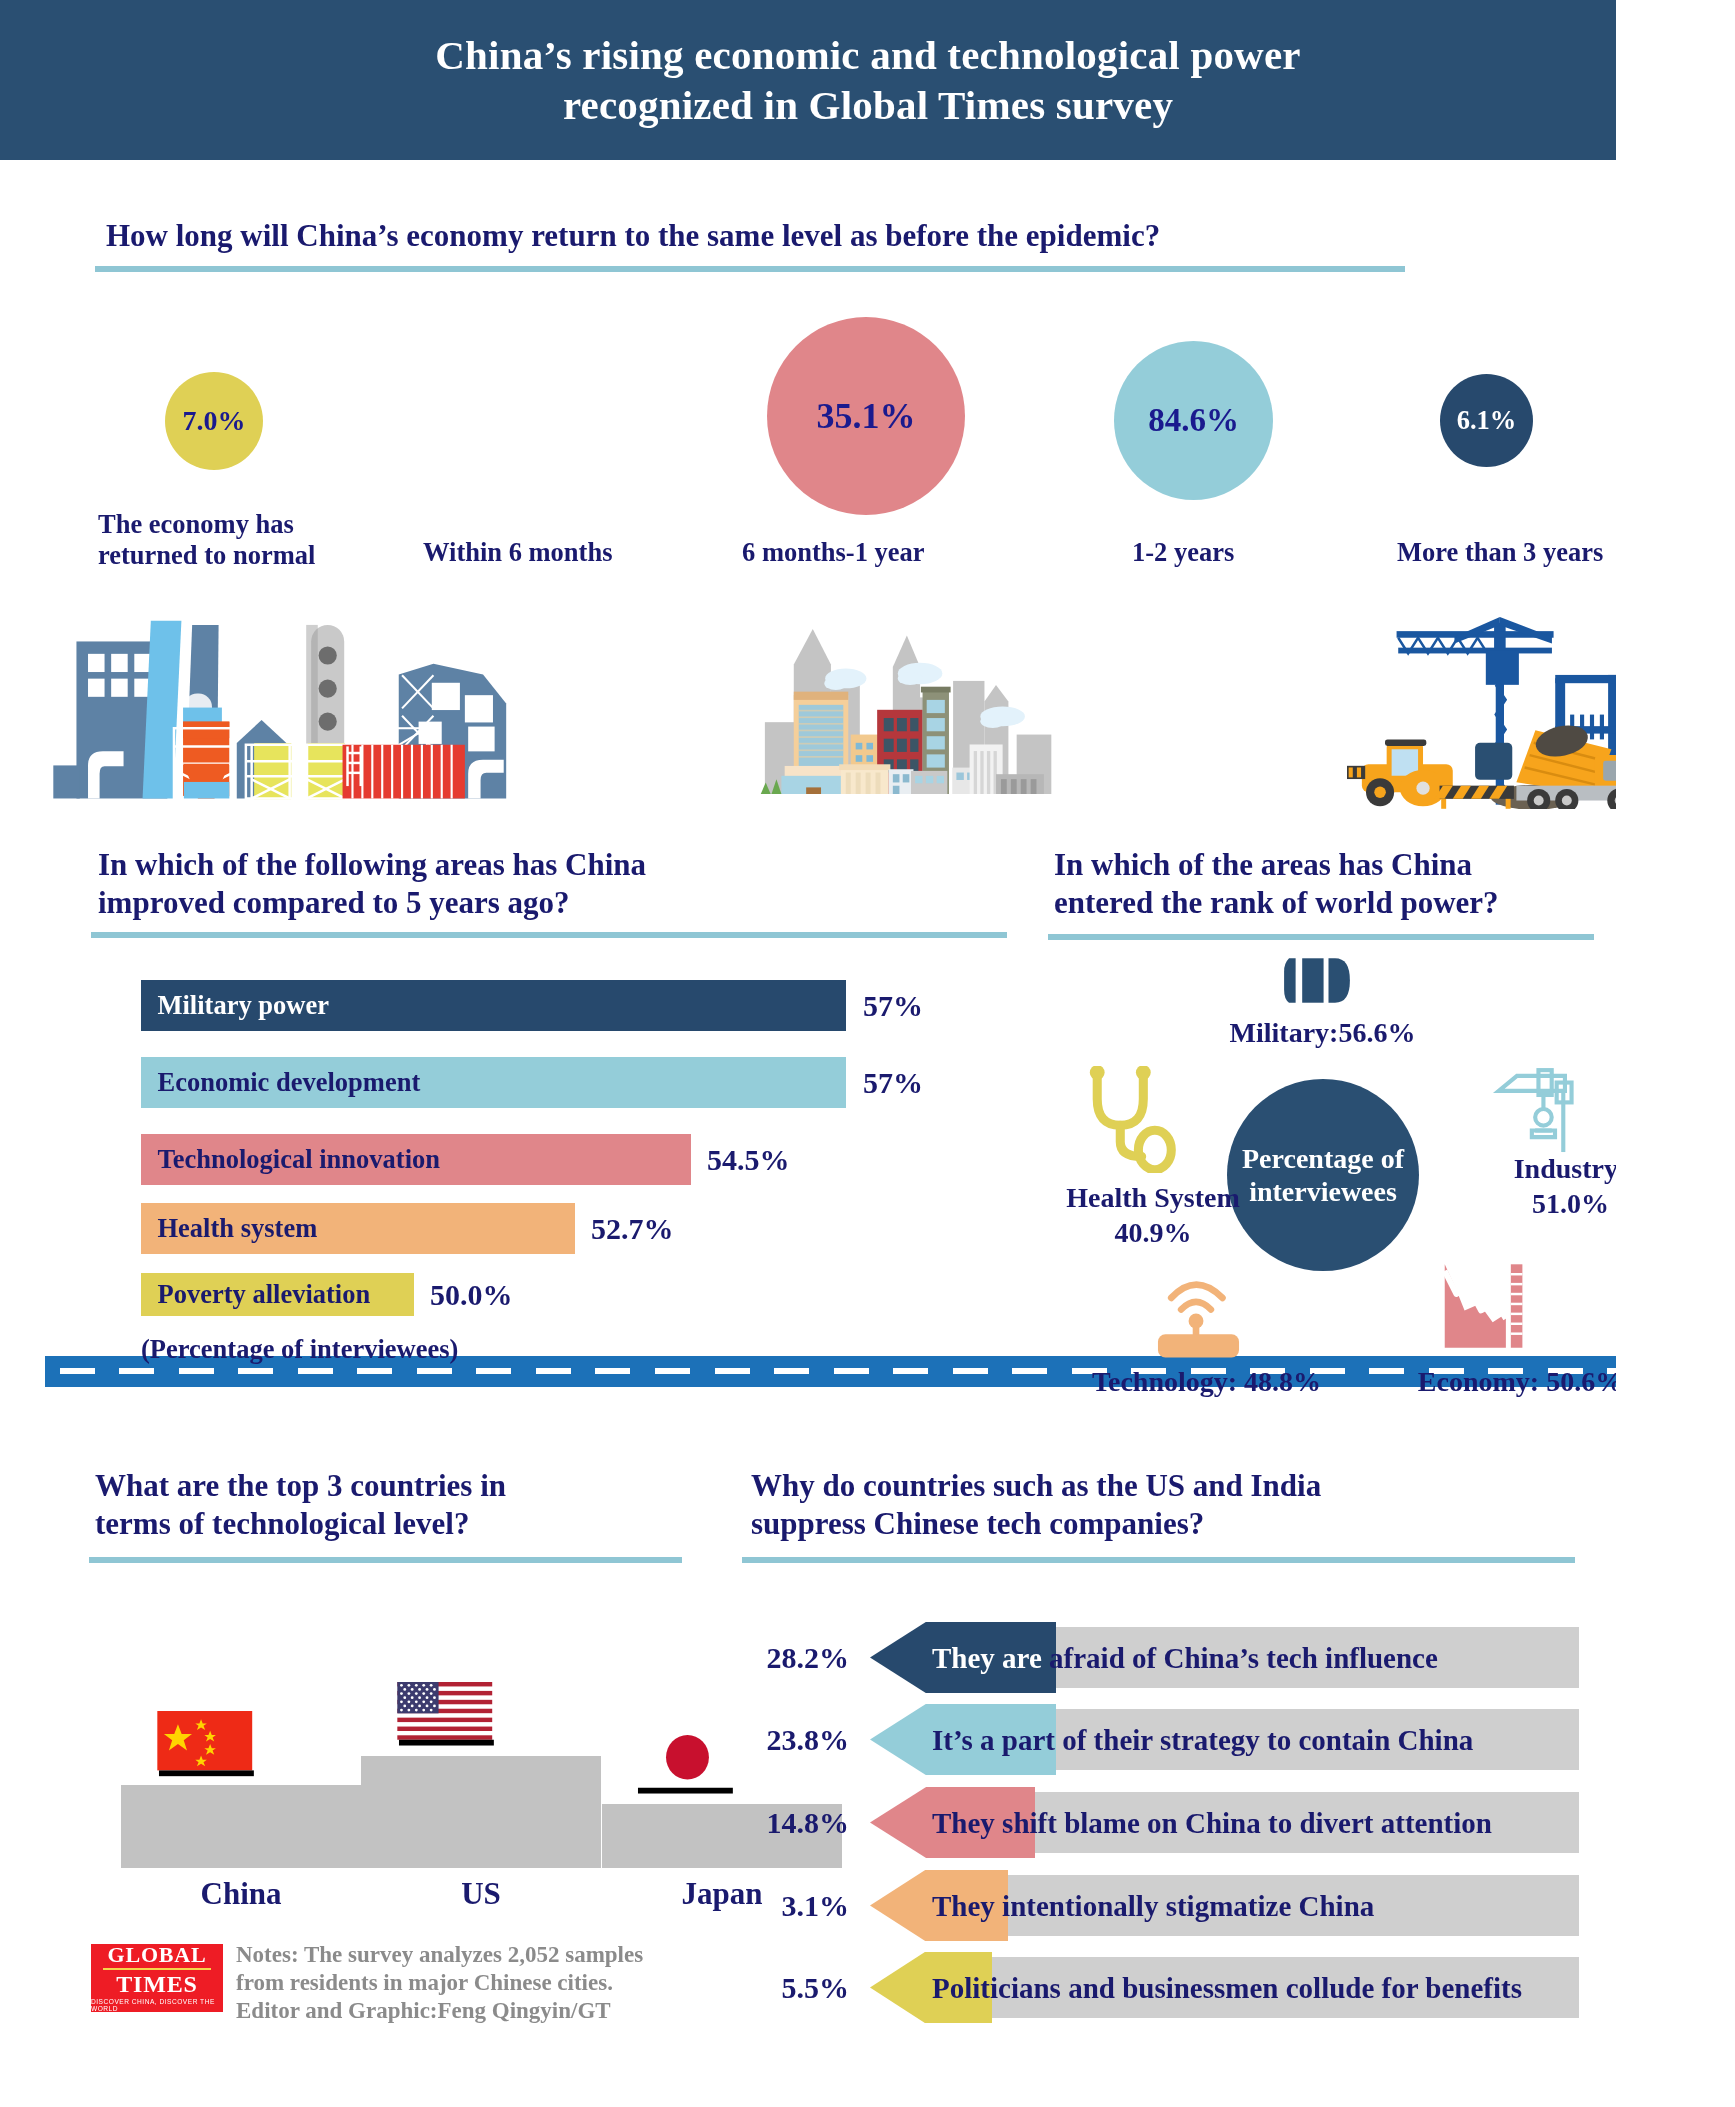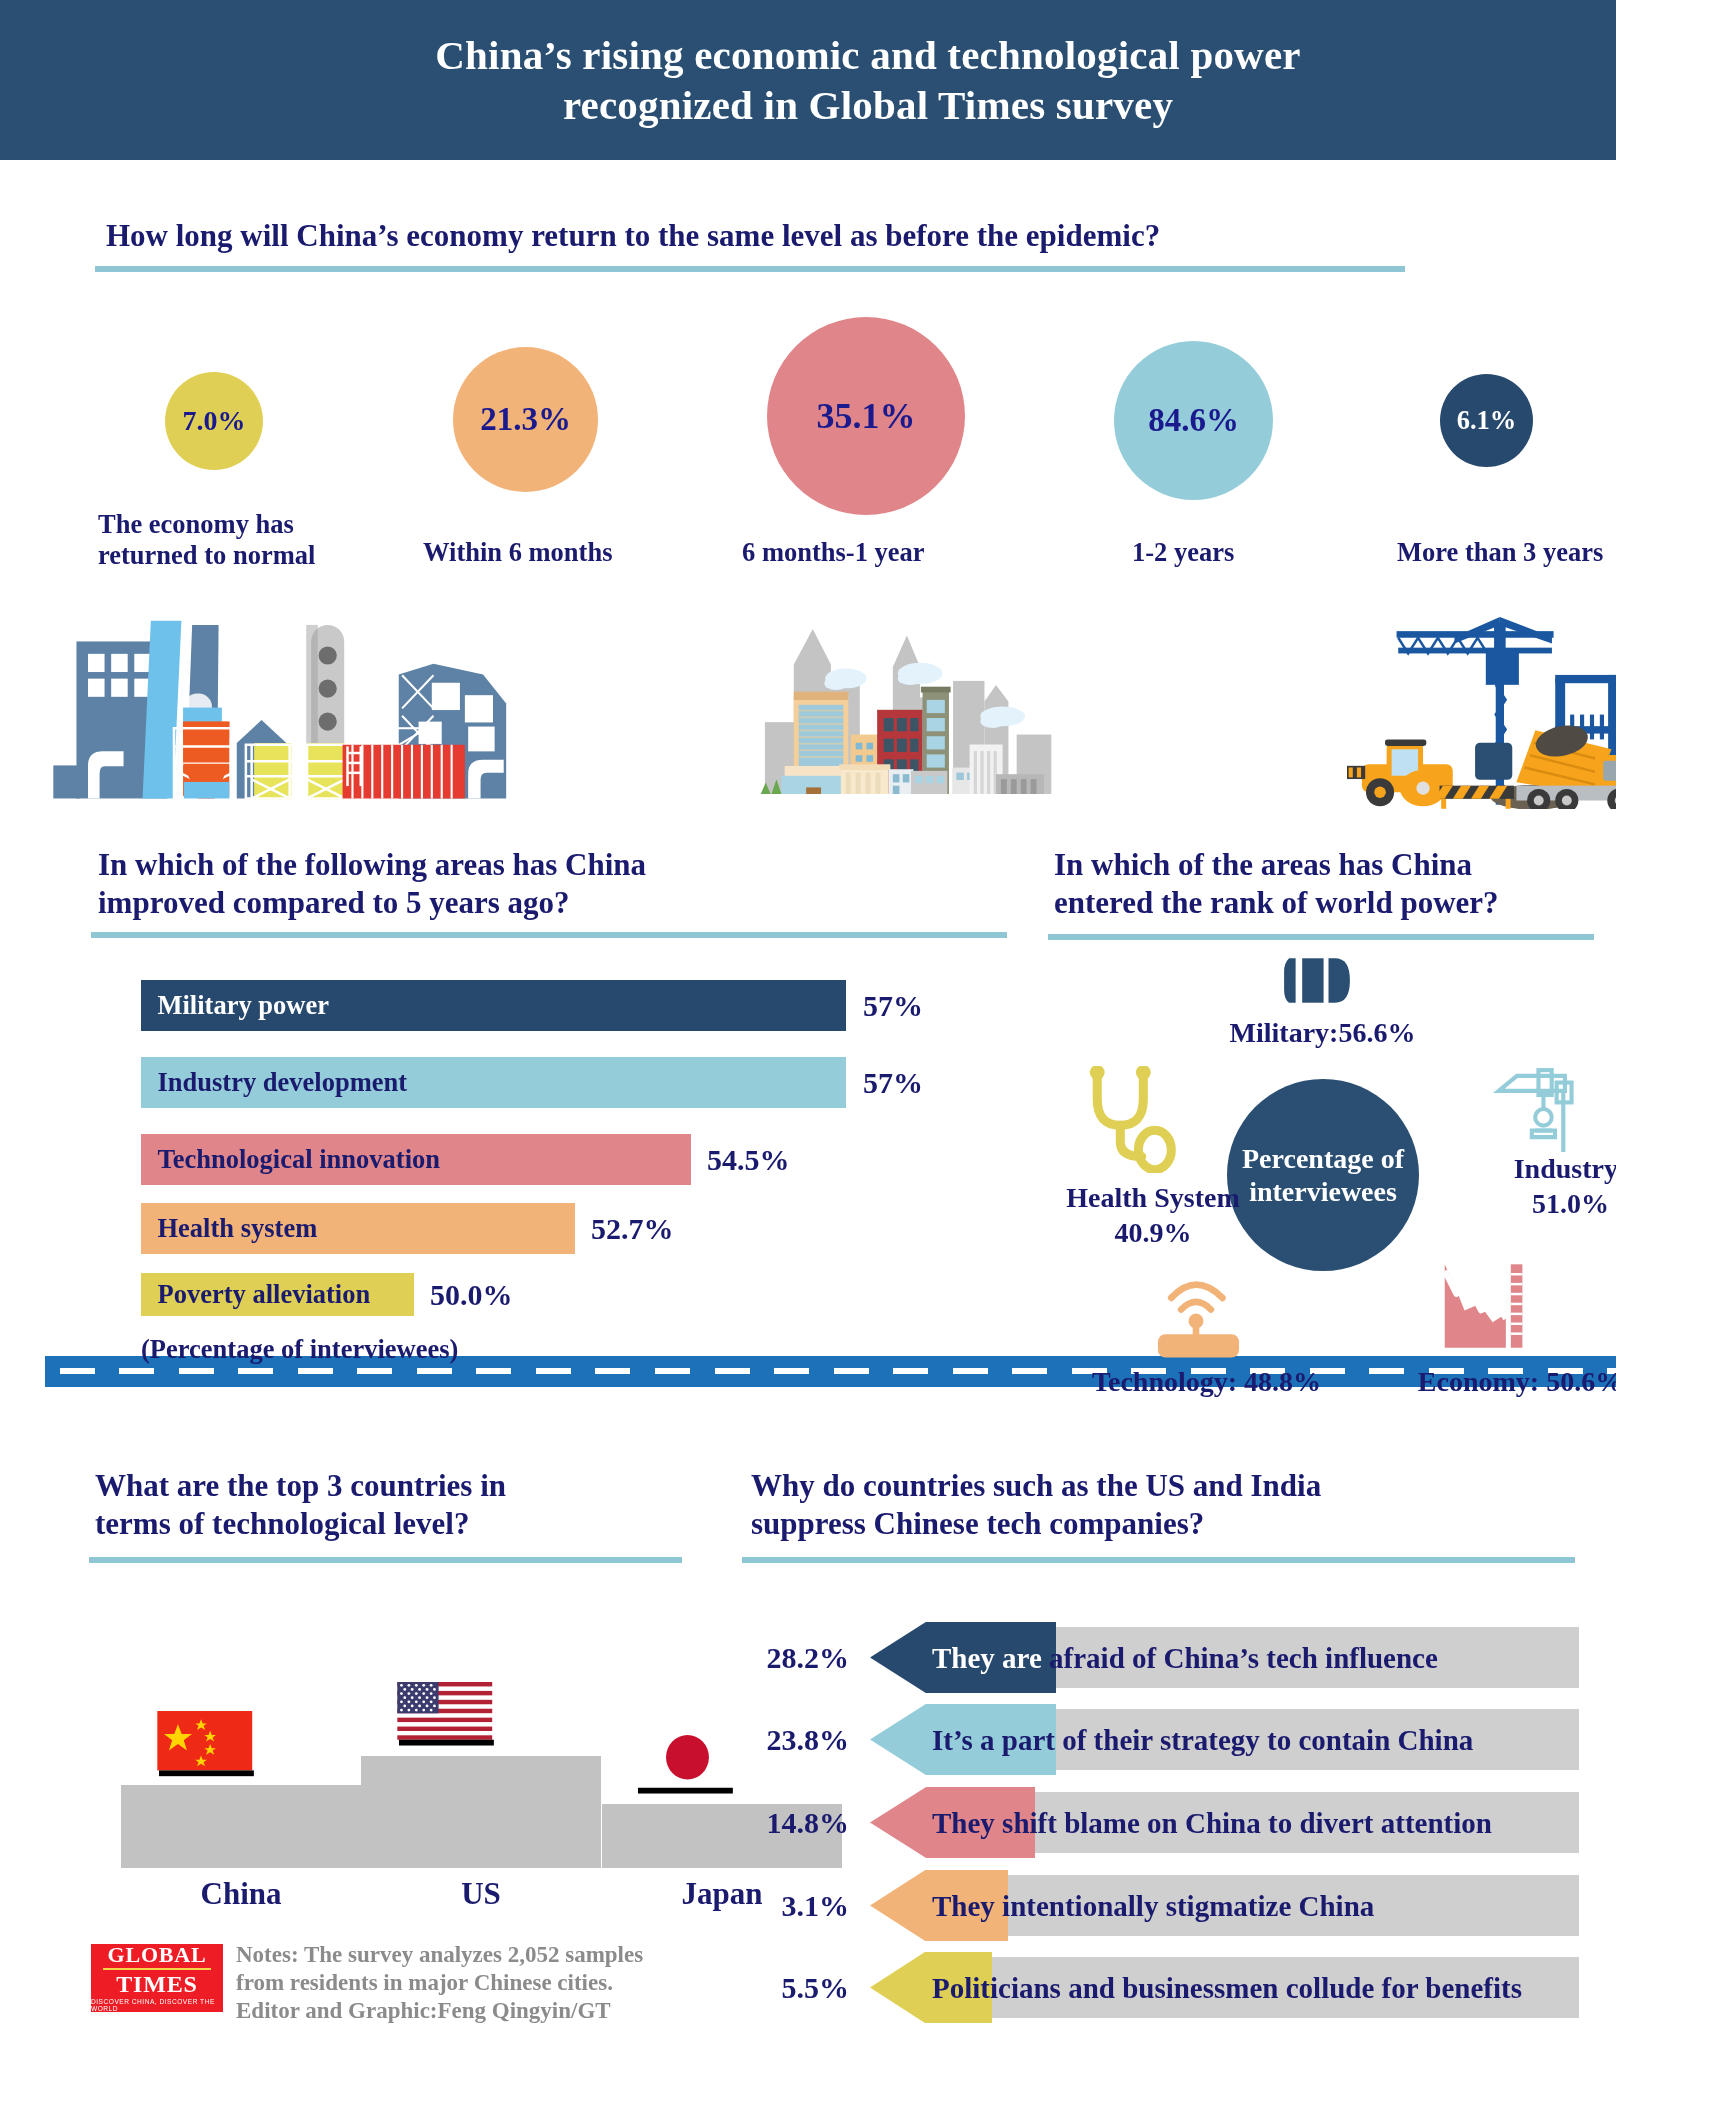--- a/index.html
+++ b/index.html
@@ -153,23 +153,20 @@
   <div class="rule" style="left:95px; top:266px; width:1310px;"></div>
 
   <div class="bubble" style="left:165px; top:372px; width:98px; height:98px; background:#dfd055;">
     <span style="font-size:28px;">7.0%</span>
   </div>
   <div class="bub-label" style="left:98px; top:509px; width:273px;">
     <div>The economy has</div>
     <div>returned to normal</div>
   </div>
 
-  <div class="bubble" style="left:453px; top:347px; width:145px; height:145px; background:#f2b379;">
-    <span style="font-size:33px;">21.3%</span>
-  </div>
   <div class="bub-label" style="left:423px; top:537px; width:273px;">Within 6 months</div>
 
   <div class="bubble" style="left:767px; top:317px; width:198px; height:198px; background:#e0868a;">
     <span style="font-size:36px;">35.1%</span>
   </div>
   <div class="bub-label" style="left:742px; top:537px; width:281px;">6 months-1 year</div>
 
   <div class="bubble" style="left:1114px; top:341px; width:159px; height:159px; background:#94cdd9;">
     <span style="font-size:33px;">84.6%</span>
   </div>
@@ -506,21 +503,21 @@
 
   <div class="bar-row" style="left:141px; top:980px; width:827px;">
     <div class="bar" style="width:705px; background:#27496d;">
       <span class="bar-label ondark">Military power</span>
     </div>
     <span class="bar-value" style="left:722px;">57%</span>
   </div>
 
   <div class="bar-row" style="left:141px; top:1057px; width:827px;">
     <div class="bar" style="width:705px; background:#94cdd9;">
-      <span class="bar-label onlight">Industry development</span>
+      <span class="bar-label onlight">Economic development</span>
     </div>
     <span class="bar-value" style="left:722px;">57%</span>
   </div>
 
   <div class="bar-row" style="left:141px; top:1134px; width:827px;">
     <div class="bar" style="width:550px; background:#e0868a;">
       <span class="bar-label onlight">Technological innovation</span>
     </div>
     <span class="bar-value" style="left:566px;font-family:Liberation Serif, serif;">54.5%</span>
   </div>

